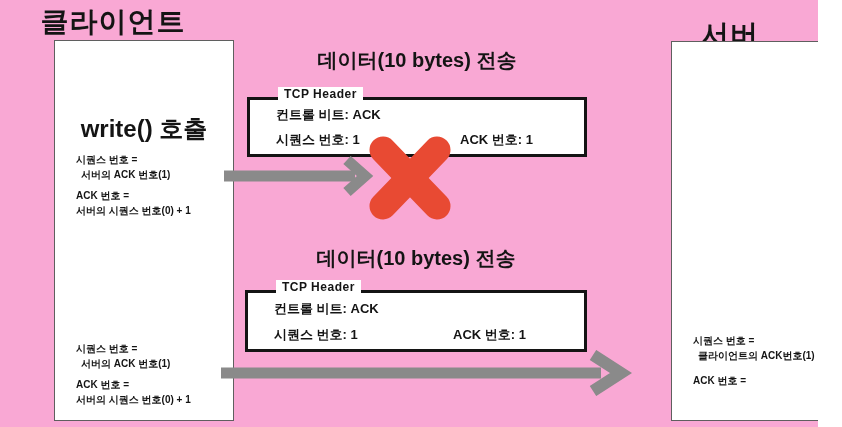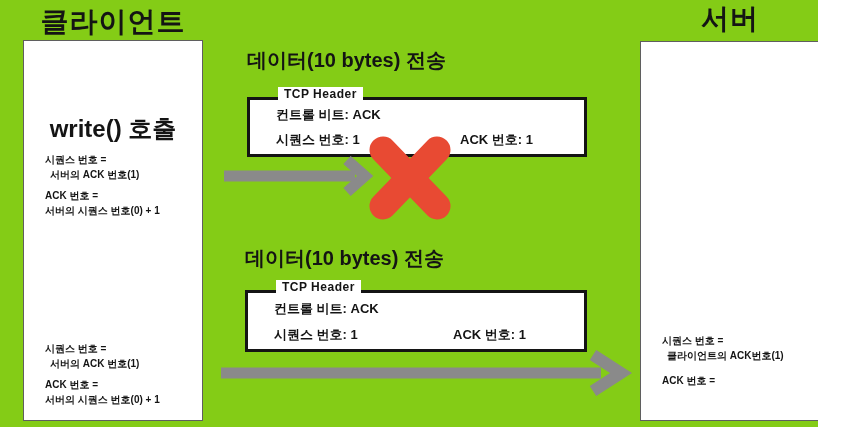--- a/index.html
+++ b/index.html
@@ -1,40 +1,41 @@
 <!DOCTYPE html>
 <html><head>
 <meta charset="utf-8">
 <style>
   * { margin: 0; padding: 0; box-sizing: border-box; }
   html, body { background: #ffffff; }
   #stage {
     position: relative;
     width: 818px;
     height: 427px;
-    background: #84cc16;
+    background: #f9a8d4;
     color: #141414;
     font-family: "Liberation Sans", "DejaVu Sans", sans-serif;
     font-weight: bold;
     overflow: hidden;
   }
   .lane-title {
     position: absolute;
     width: 180px;
     text-align: center;
     font-size: 28px;
     letter-spacing: 1px;
     white-space: nowrap;
   }
   #client-title { left: 23px; top: 3px; }
-  #server-title { left: 640px; top: 0; }
+  #server-title { left: 640px; top: 16px; }
   .lane {
     position: absolute;
     background: #ffffff;
     border: 1px solid #5f5f5f;
+    margin-left: 31px;
   }
   #client-lane { left: 23px; top: 40px; width: 180px; height: 381px; }
   #server-lane { left: 640px; top: 41px; width: 180px; height: 380px; }
   .section-heading {
     position: absolute;
     left: 0;
     width: 100%;
     text-align: center;
     font-size: 24px;
     white-space: nowrap;
@@ -44,21 +45,21 @@
     left: 21px;
     font-size: 10px;
     line-height: 15px;
     white-space: nowrap;
   }
   .note-line.indent { padding-left: 5px; }
   .note-line.gap { margin-top: 6px; }
   .note-line.gap-lg { margin-top: 10px; }
   .packet-caption {
     position: absolute;
-    text-align: left;
+    text-align: center;
     font-size: 20px;
     white-space: nowrap;
   }
   .packet-box {
     position: absolute;
     border: 3px solid #141414;
     background: #ffffff;
   }
   .packet-legend {
     position: absolute;

